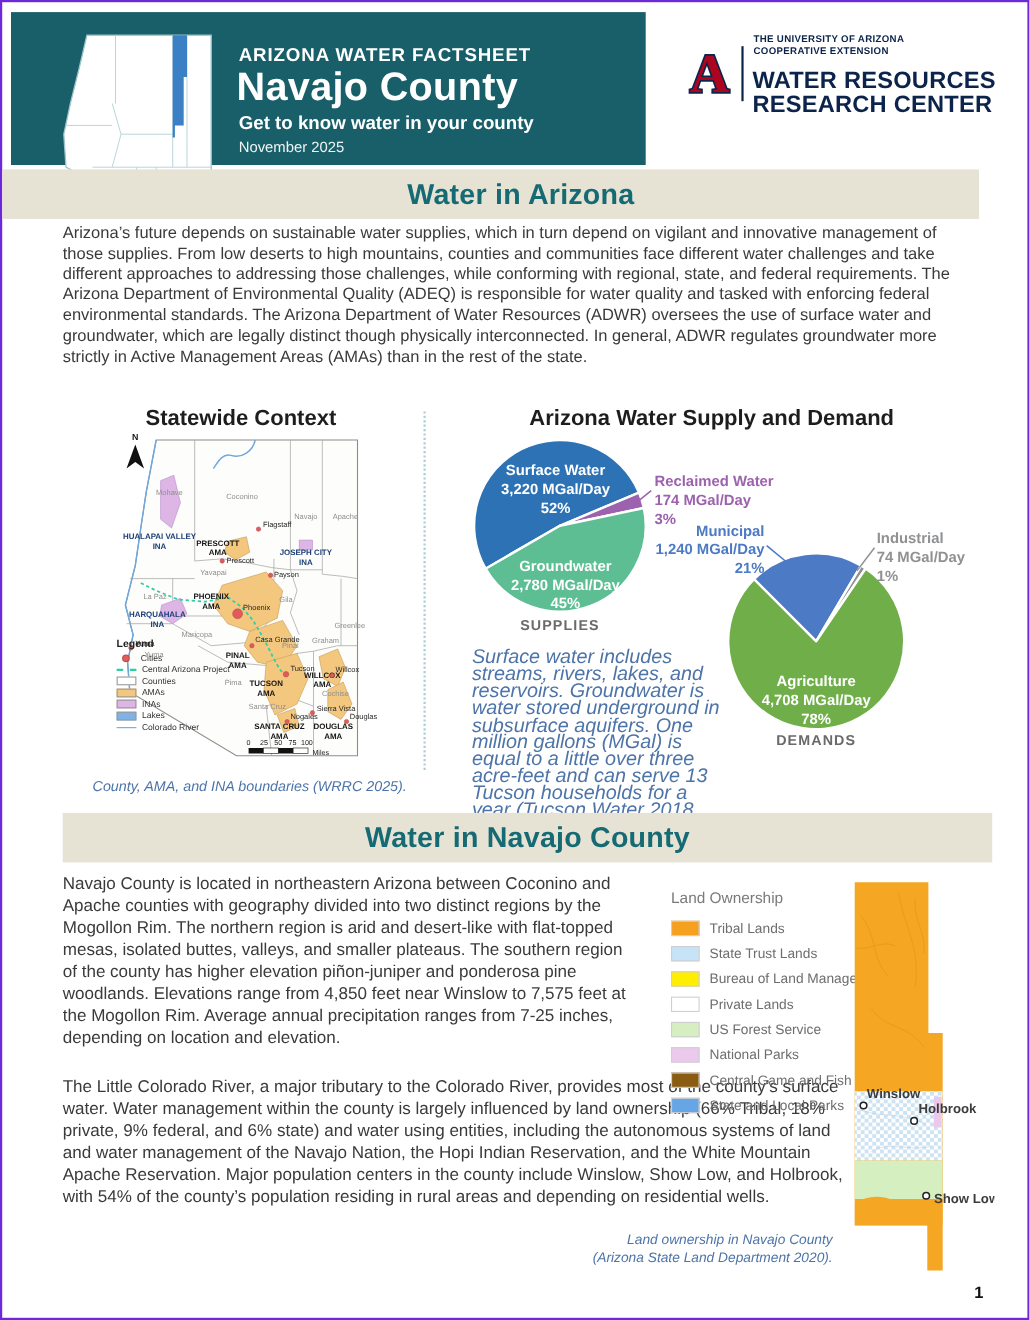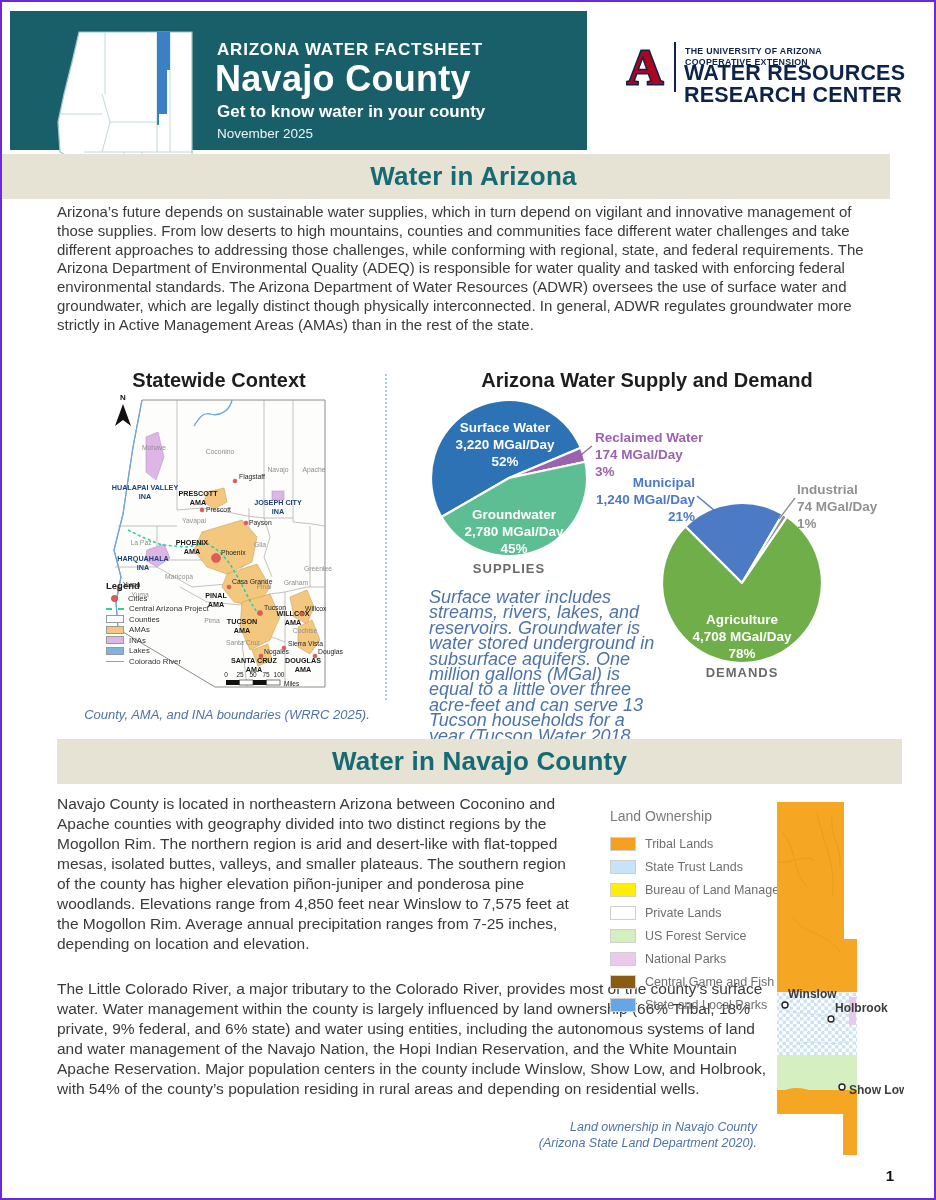--- a/index.html
+++ b/index.html
@@ -12,21 +12,21 @@
   .teal-band{left:8px;top:9px;width:577px;height:139px;background:#195f69;}
   .hdr-kicker{left:215px;top:38px;color:#fff;font-size:17px;font-weight:bold;letter-spacing:.8px;}
   .hdr-title{left:213px;top:56px;color:#fff;font-size:36px;font-weight:bold;letter-spacing:.3px;}
   .hdr-sub{left:215px;top:100px;color:#fff;font-size:17px;font-weight:bold;}
   .hdr-date{left:215px;top:124px;color:#eef4f4;font-size:13.5px;}
   .az-mini{left:50px;top:24px;}
 
   .logo-wrap{left:612px;top:28px;width:318px;height:110px;}
   .logo-a{position:absolute;left:8px;top:10px;}
   .logo-div{position:absolute;left:60px;top:12px;width:2px;height:50px;background:#0c234b;}
-  .uni-small{position:absolute;left:71px;top:16px;color:#0c234b;font-size:8.8px;font-weight:bold;letter-spacing:.3px;line-height:10.5px;}
+  .uni-small{position:absolute;left:71px;top:0;color:#0c234b;font-size:8.8px;font-weight:bold;letter-spacing:.3px;line-height:10.5px;}
   .wrrc-big{position:absolute;left:70px;top:33px;color:#0c234b;font-size:21.5px;font-weight:bold;letter-spacing:.2px;line-height:21.5px;}
   .wrrc-url{position:absolute;left:0px;top:92px;width:318px;text-align:center;color:#9d2235;font-size:14.5px;font-weight:bold;}
 
   
   .banner{background:#e6e2d4;height:45px;display:flex;align-items:center;justify-content:center;
           color:#156a73;font-size:26px;font-weight:bold;letter-spacing:.2px;}
   .banner1{left:0;top:152px;width:888px;padding-left:55px;box-sizing:border-box;}
   .banner2{left:55px;top:737px;width:845px;}
 
   

